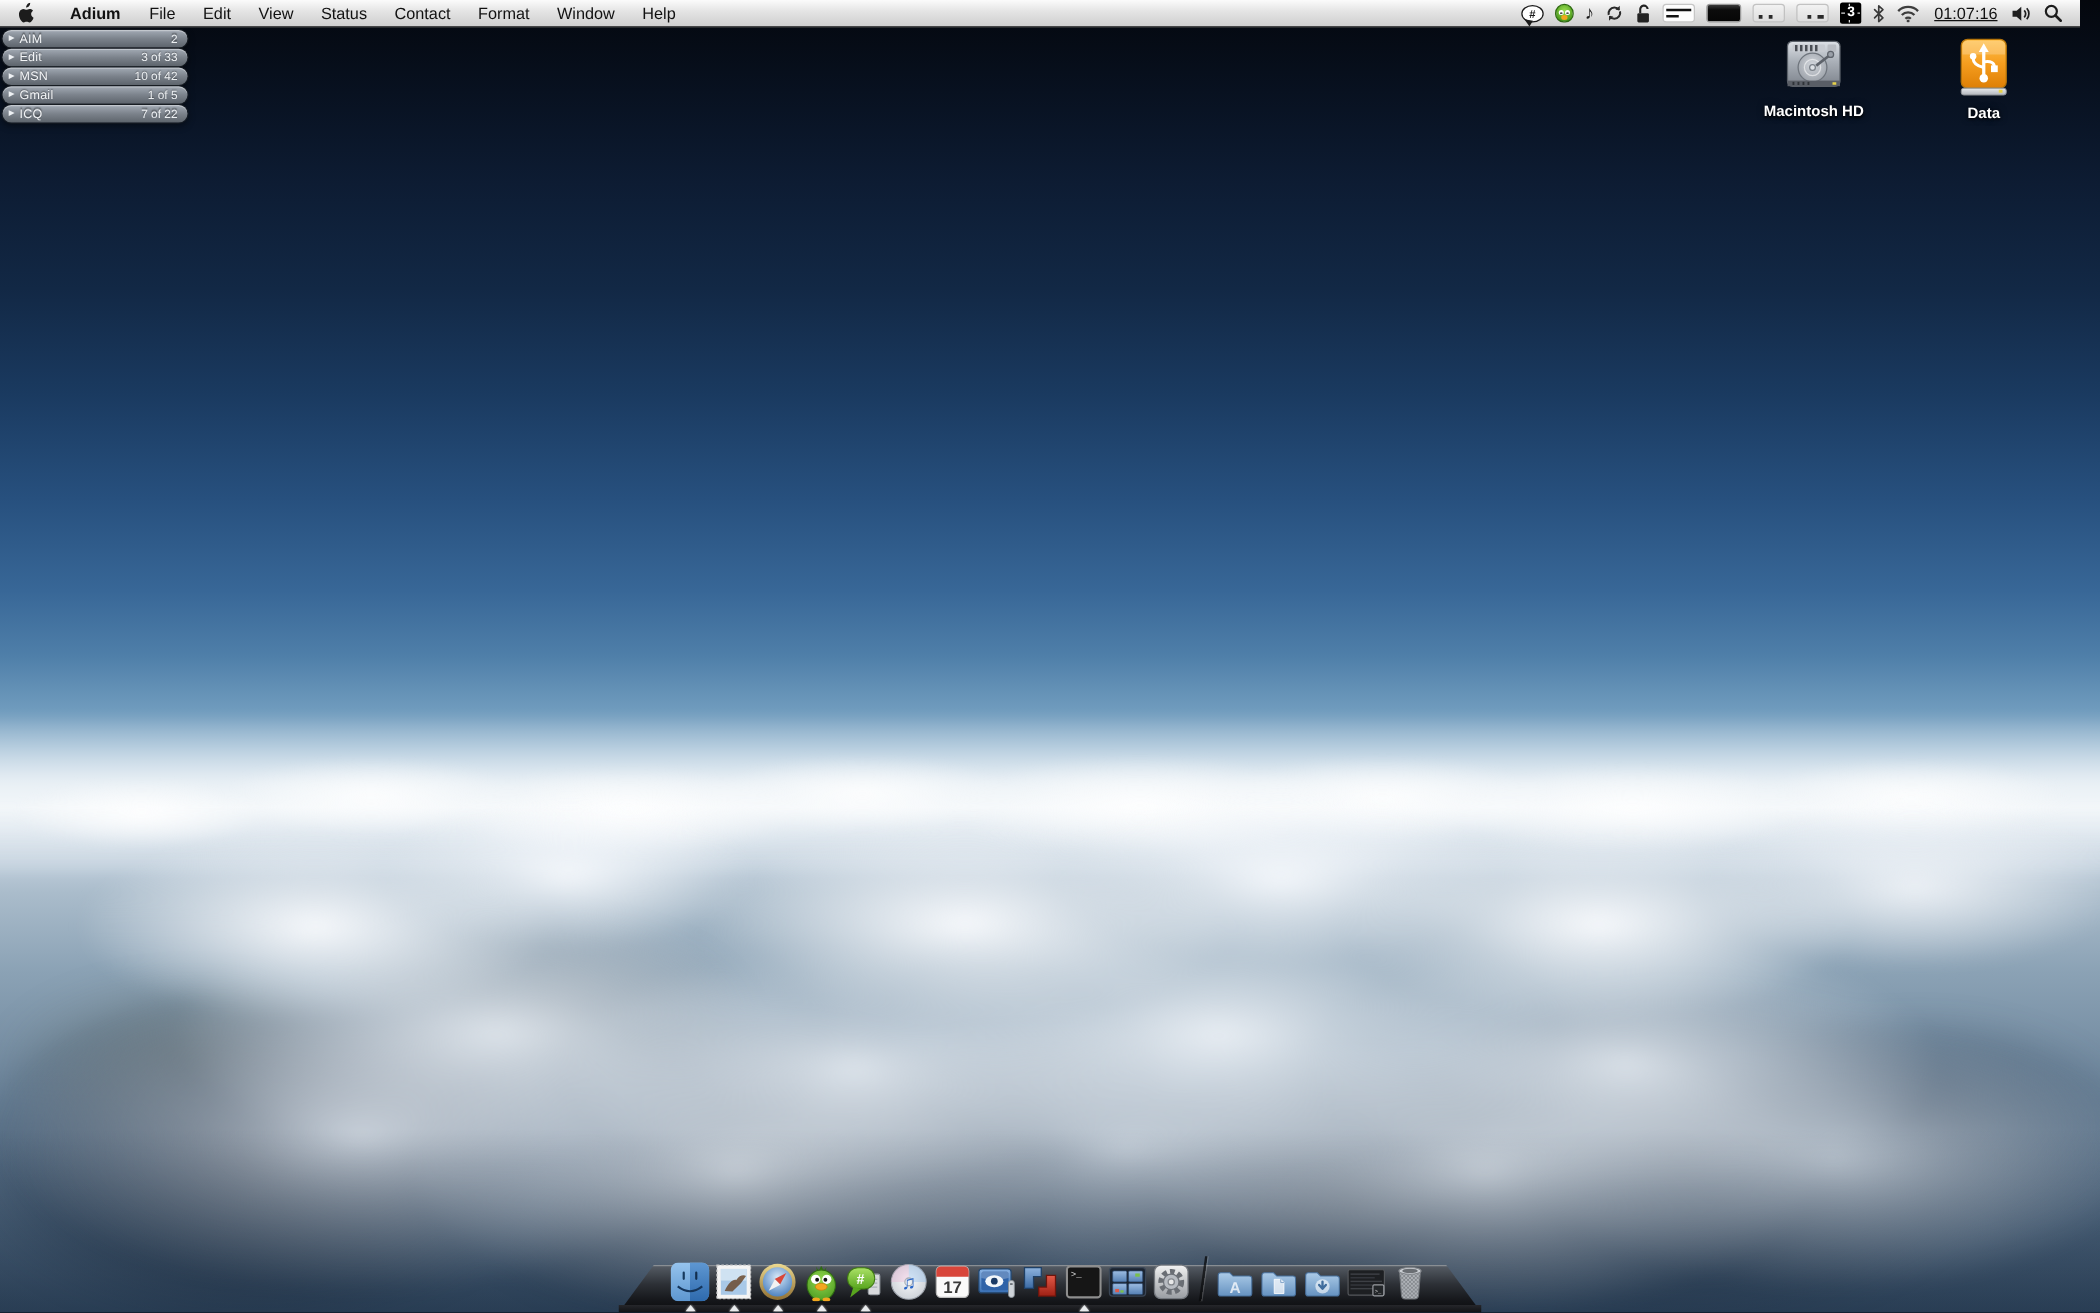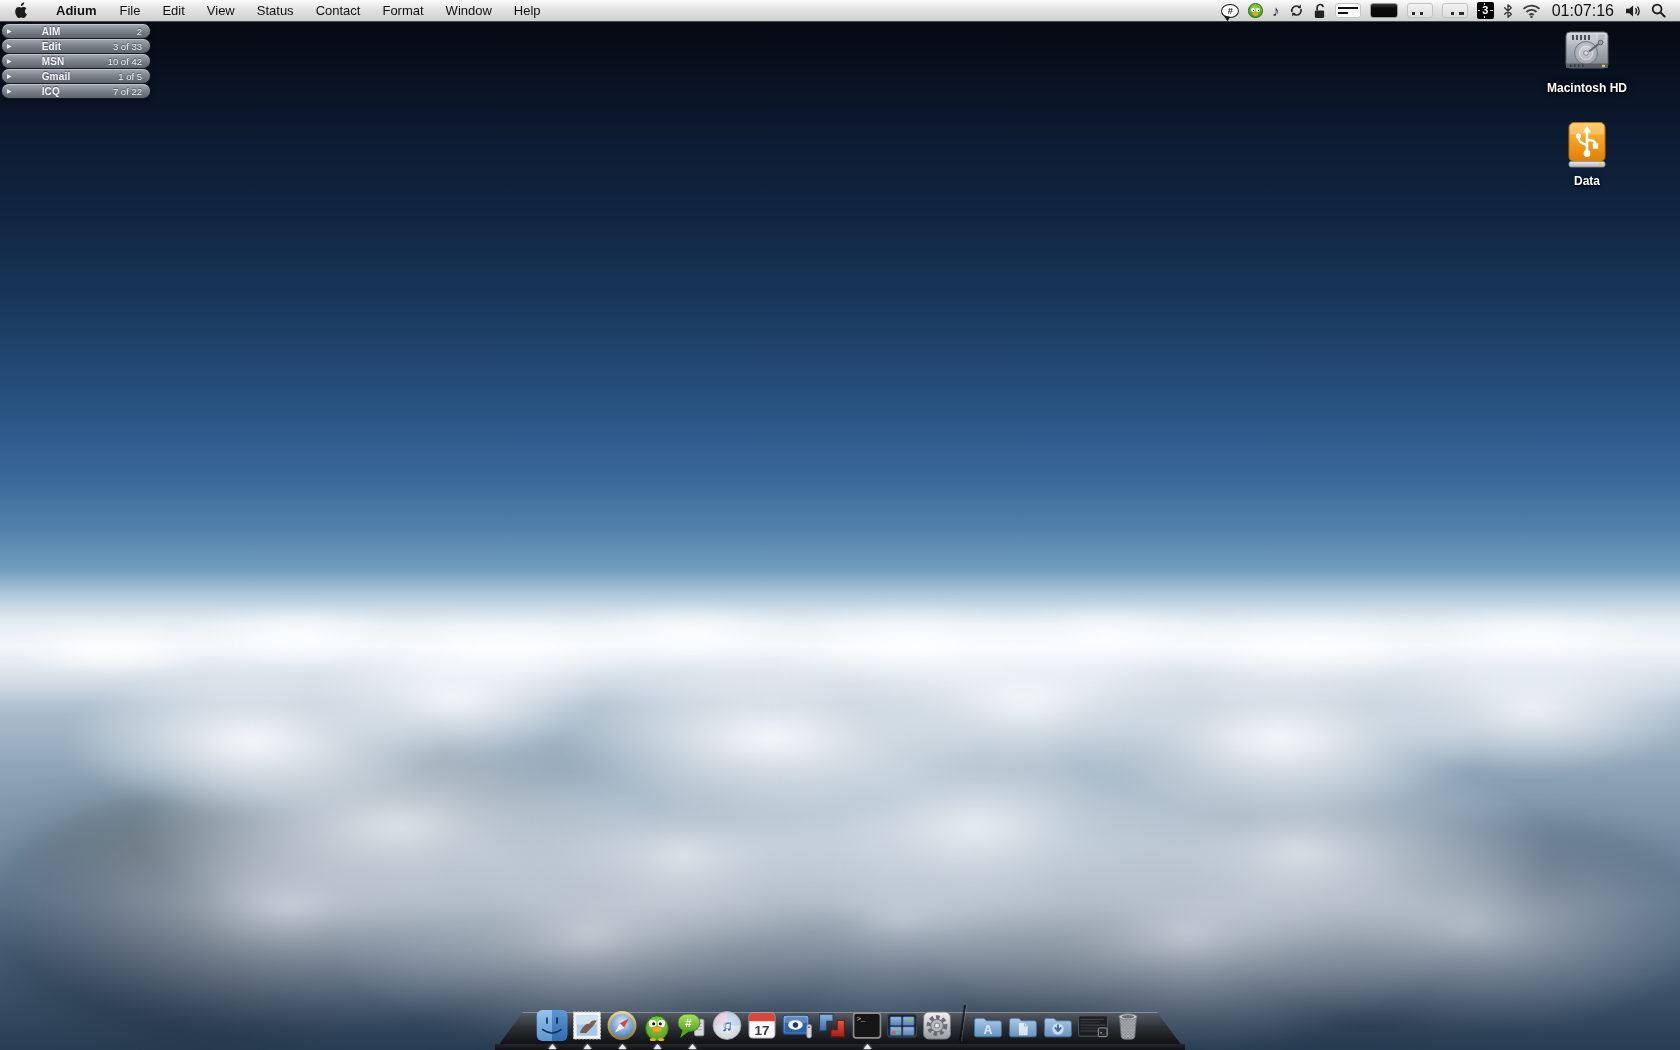--- a/index.html
+++ b/index.html
@@ -67,21 +67,21 @@
                      520px 210px, 470px 195px, 540px 220px, 500px 205px,
                      580px 250px, 520px 230px, 560px 240px, 540px 230px, 500px 210px;
     background-position: 8% 16%, 24% 6%, 45% 14%, 63% 5%, 82% 15%, 98% 8%,
                          15% 44%, 38% 56%, 61% 44%, 86% 55%,
                          4% 86%, 30% 96%, 55% 90%, 78% 96%, 99% 88%;
   }
   .vignette { position:absolute; inset:0;
     background:linear-gradient(180deg, rgba(0,0,0,0) 86%, rgba(16,26,40,.35) 100%); }
 
   
-  .menubar { position:absolute; top:0; left:0; right:0; height:22px; z-index:50;
+  .menubar { position:absolute; top:0; left:0; right:16px; height:22px; z-index:50;
     background:linear-gradient(180deg,#fbfbfb,#e3e3e3 45%,#cfcfcf);
     border-bottom:1px solid #4a4a4a; display:flex; align-items:center; justify-content:space-between;
     font-size:13px; color:#111; }
   .mb-left { display:flex; align-items:center; height:100%; }
   .apple { padding:0 16px 0 14px; display:flex; align-items:center; height:100%; }
   .menu-item { padding:0 11px; height:100%; display:flex; align-items:center; }
   .menu-item.appname { font-weight:bold; padding:0 12px; }
   .mb-right { display:flex; align-items:center; height:100%; gap:9px; padding-right:14px; }
   .mi { display:flex; align-items:center; justify-content:center; height:100%; }
   .meter { border-radius:3px; position:relative; }
@@ -89,46 +89,46 @@
   .meter.m-white .ln1 { position:absolute; left:2px; right:2px; top:3px; height:2px; background:#111; }
   .meter.m-white .ln2 { position:absolute; left:2px; width:10px; bottom:3px; height:2px; background:#111; }
   .meter.m-dark { width:28px; height:15px; background:linear-gradient(180deg,#3a3a3a,#0c0c0c 30%,#060606); border:1px solid #9a9a9a; }
   .meter.m-light { width:26px; height:15px; background:linear-gradient(180deg,#f2f2f2,#dedede); border:1px solid #c2c2c2; }
   .meter.m-light .tick { position:absolute; bottom:2px; width:3px; height:3px; background:#2a2a2a; }
   .spaces-badge { width:17px; height:17px; background:#000; border-radius:2px; position:relative;
     display:flex; align-items:center; justify-content:center; }
   .spaces-badge .cross-v { position:absolute; top:1px; bottom:1px; left:7px; width:1px; background:rgba(255,255,255,.85); }
   .spaces-badge .cross-h { position:absolute; left:1px; right:1px; top:8px; height:1px; background:rgba(255,255,255,.85); }
   .spaces-badge .num { position:relative; background:#000; padding:0 2px; color:#fff; font-size:11px; font-weight:bold; line-height:1; }
-  .clock { font-size:16px; color:#111; padding:0 2px; }
+  .clock { font-size:13px; color:#111; padding:0 2px;text-decoration:underline; }
   .duck-mini { width:15px; height:15px; background:radial-gradient(circle at 50% 35%, #9ade52, #4d9c1d 75%); border-radius:50% 50% 46% 46%; position:relative; border:1px solid #2f6b12;}
   .duck-mini .eye { position:absolute; top:4px; width:4px; height:4px; background:#fff; border-radius:50%; }
   .duck-mini .eye.l{left:2px} .duck-mini .eye.r{right:2px}
   .duck-mini .pupil { position:absolute; top:1.5px; left:1.5px; width:1.5px; height:1.5px; background:#111; border-radius:50%;}
   .duck-mini .beak { position:absolute; left:4px; right:4px; top:8px; height:3.5px; background:#f2a71f; border-radius:50%; }
   .bubble-mini { width:18px; height:14px; background:#fff; border:1.4px solid #1a1a1a; border-radius:50%;
     position:relative; display:flex; align-items:center; justify-content:center; font-size:9px; font-weight:bold; color:#1a1a1a; }
   .bubble-mini:after { content:""; position:absolute; left:1px; bottom:-4px; width:0; height:0;
     border-left:5px solid transparent; border-right:2px solid transparent; border-top:5px solid #1a1a1a; transform:rotate(10deg); }
   .note-glyph { font-size:15px; color:#1a1a1a; line-height:1; }
 
   
   .adium-window { position:absolute; top:24px; left:2px; width:148px; z-index:40;
     display:flex; flex-direction:column; gap:1px; filter:drop-shadow(0 2px 3px rgba(0,0,0,.45)); }
   .group-row { height:14px; border-radius:8px; padding:0 8px 0 5px;
     background:linear-gradient(180deg,#a3abb5,#7b828b 50%,#5d646c);
     box-shadow:inset 0 1px 0 rgba(255,255,255,.35), 0 0 0 1px rgba(30,34,40,.55);
     display:flex; align-items:center; color:#f4f6f8; font-size:10px; }
   .group-row .disc { font-size:6px; margin-right:4px; color:#eef1f4; line-height:1; }
-  .group-row .gname { flex:1; font-weight:bold; letter-spacing:.2px;
-    text-shadow:0 -1px 1px rgba(0,0,0,.45);margin-left:26px; }
+  .group-row .gname { flex:1; font-weight:normal; letter-spacing:.2px;
+    text-shadow:0 -1px 1px rgba(0,0,0,.45); }
   .group-row .gcount { font-size:9.5px; color:#eceff2; text-shadow:0 -1px 1px rgba(0,0,0,.4); }
 
   
-  .desk-icons { position:absolute; top:30px; right:38px; z-index:30; display:flex; flex-direction:column; gap:26px; align-items:center; }
+  .desk-icons { position:absolute; top:30px; right:38px; z-index:30; display:flex; flex-direction:row; gap:26px; align-items:center; }
   .desk-icon { width:110px; display:flex; flex-direction:column; align-items:center; gap:6px; }
   .icon-label { color:#fff; font-size:12px; font-weight:bold; text-align:center;
     text-shadow:0 1px 2px rgba(0,0,0,.95), 0 0 6px rgba(0,0,0,.6); line-height:1.1; }
 
   
   .dock { position:absolute; bottom:0; left:50%; transform:translateX(-50%); width:690px; height:52px; z-index:60; }
   .shelf { position:absolute; bottom:0; left:0; right:0; height:38px;
     clip-path:polygon(28px 0, 662px 0, 690px 100%, 0 100%);
     background:linear-gradient(180deg, rgba(88,94,102,.92), rgba(44,47,52,.95) 40%, rgba(20,21,24,.97) 75%, rgba(10,10,12,.98));
     box-shadow:inset 0 1px 0 rgba(255,255,255,.3); }

